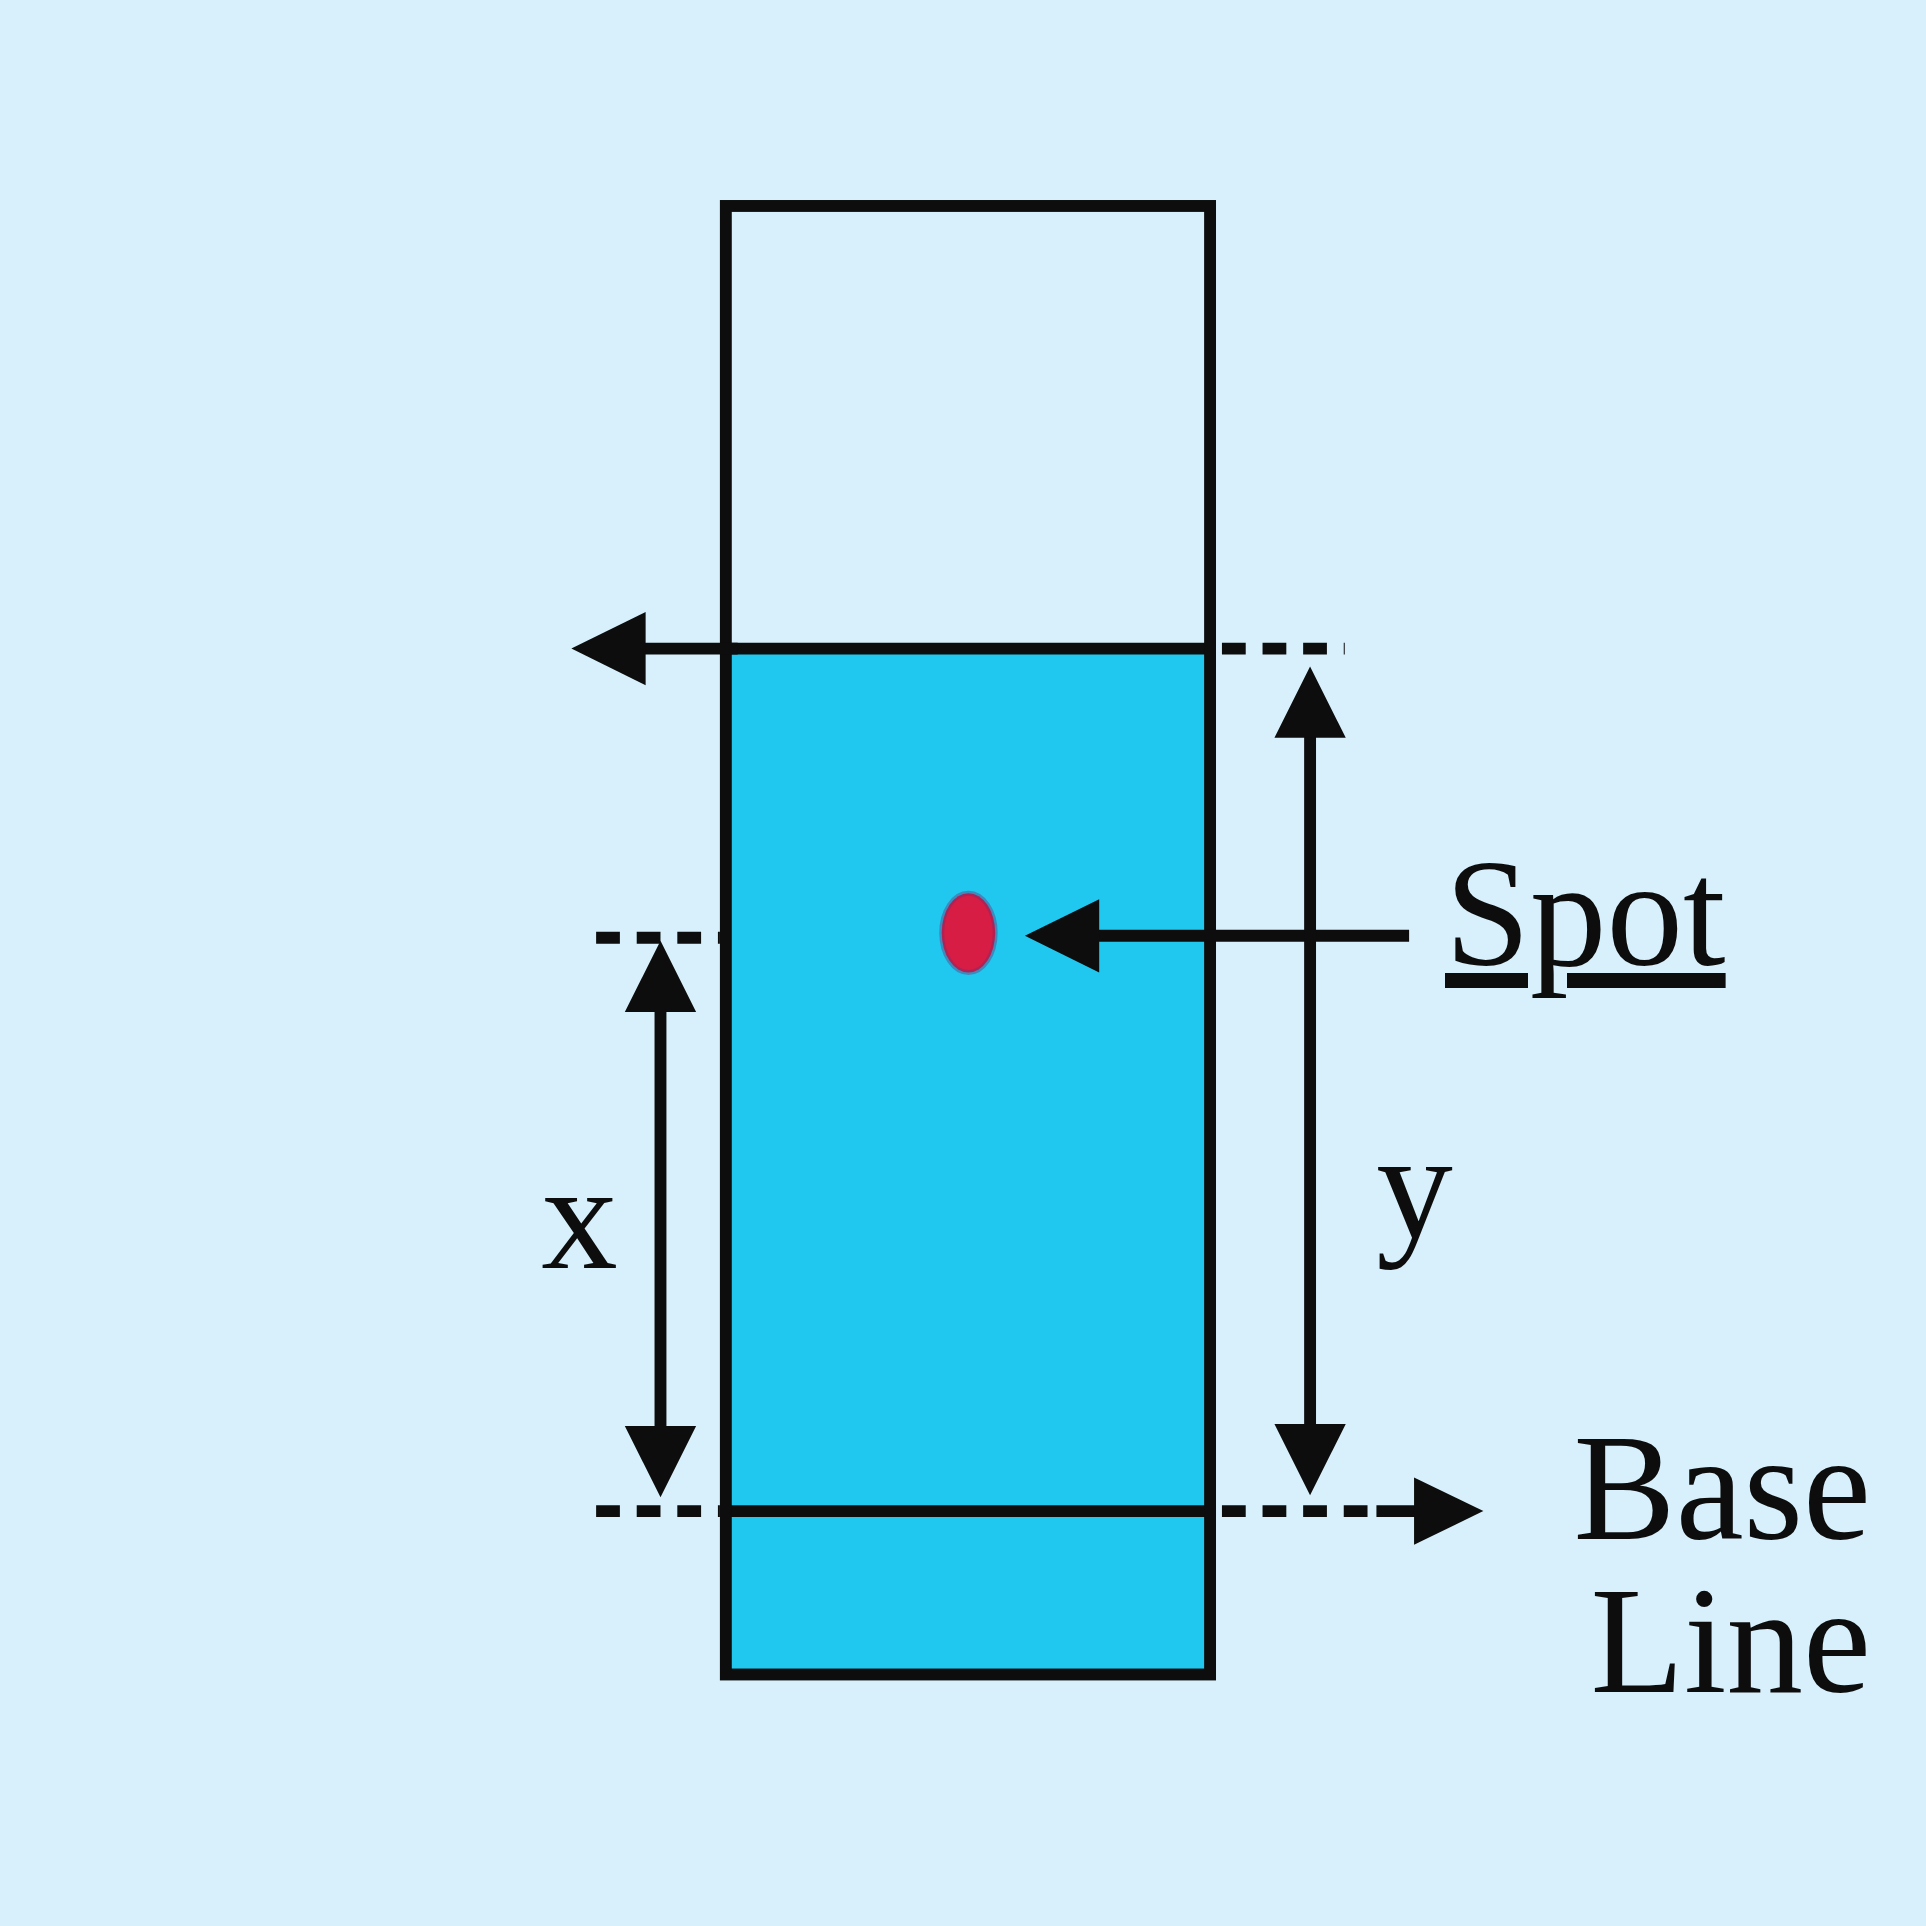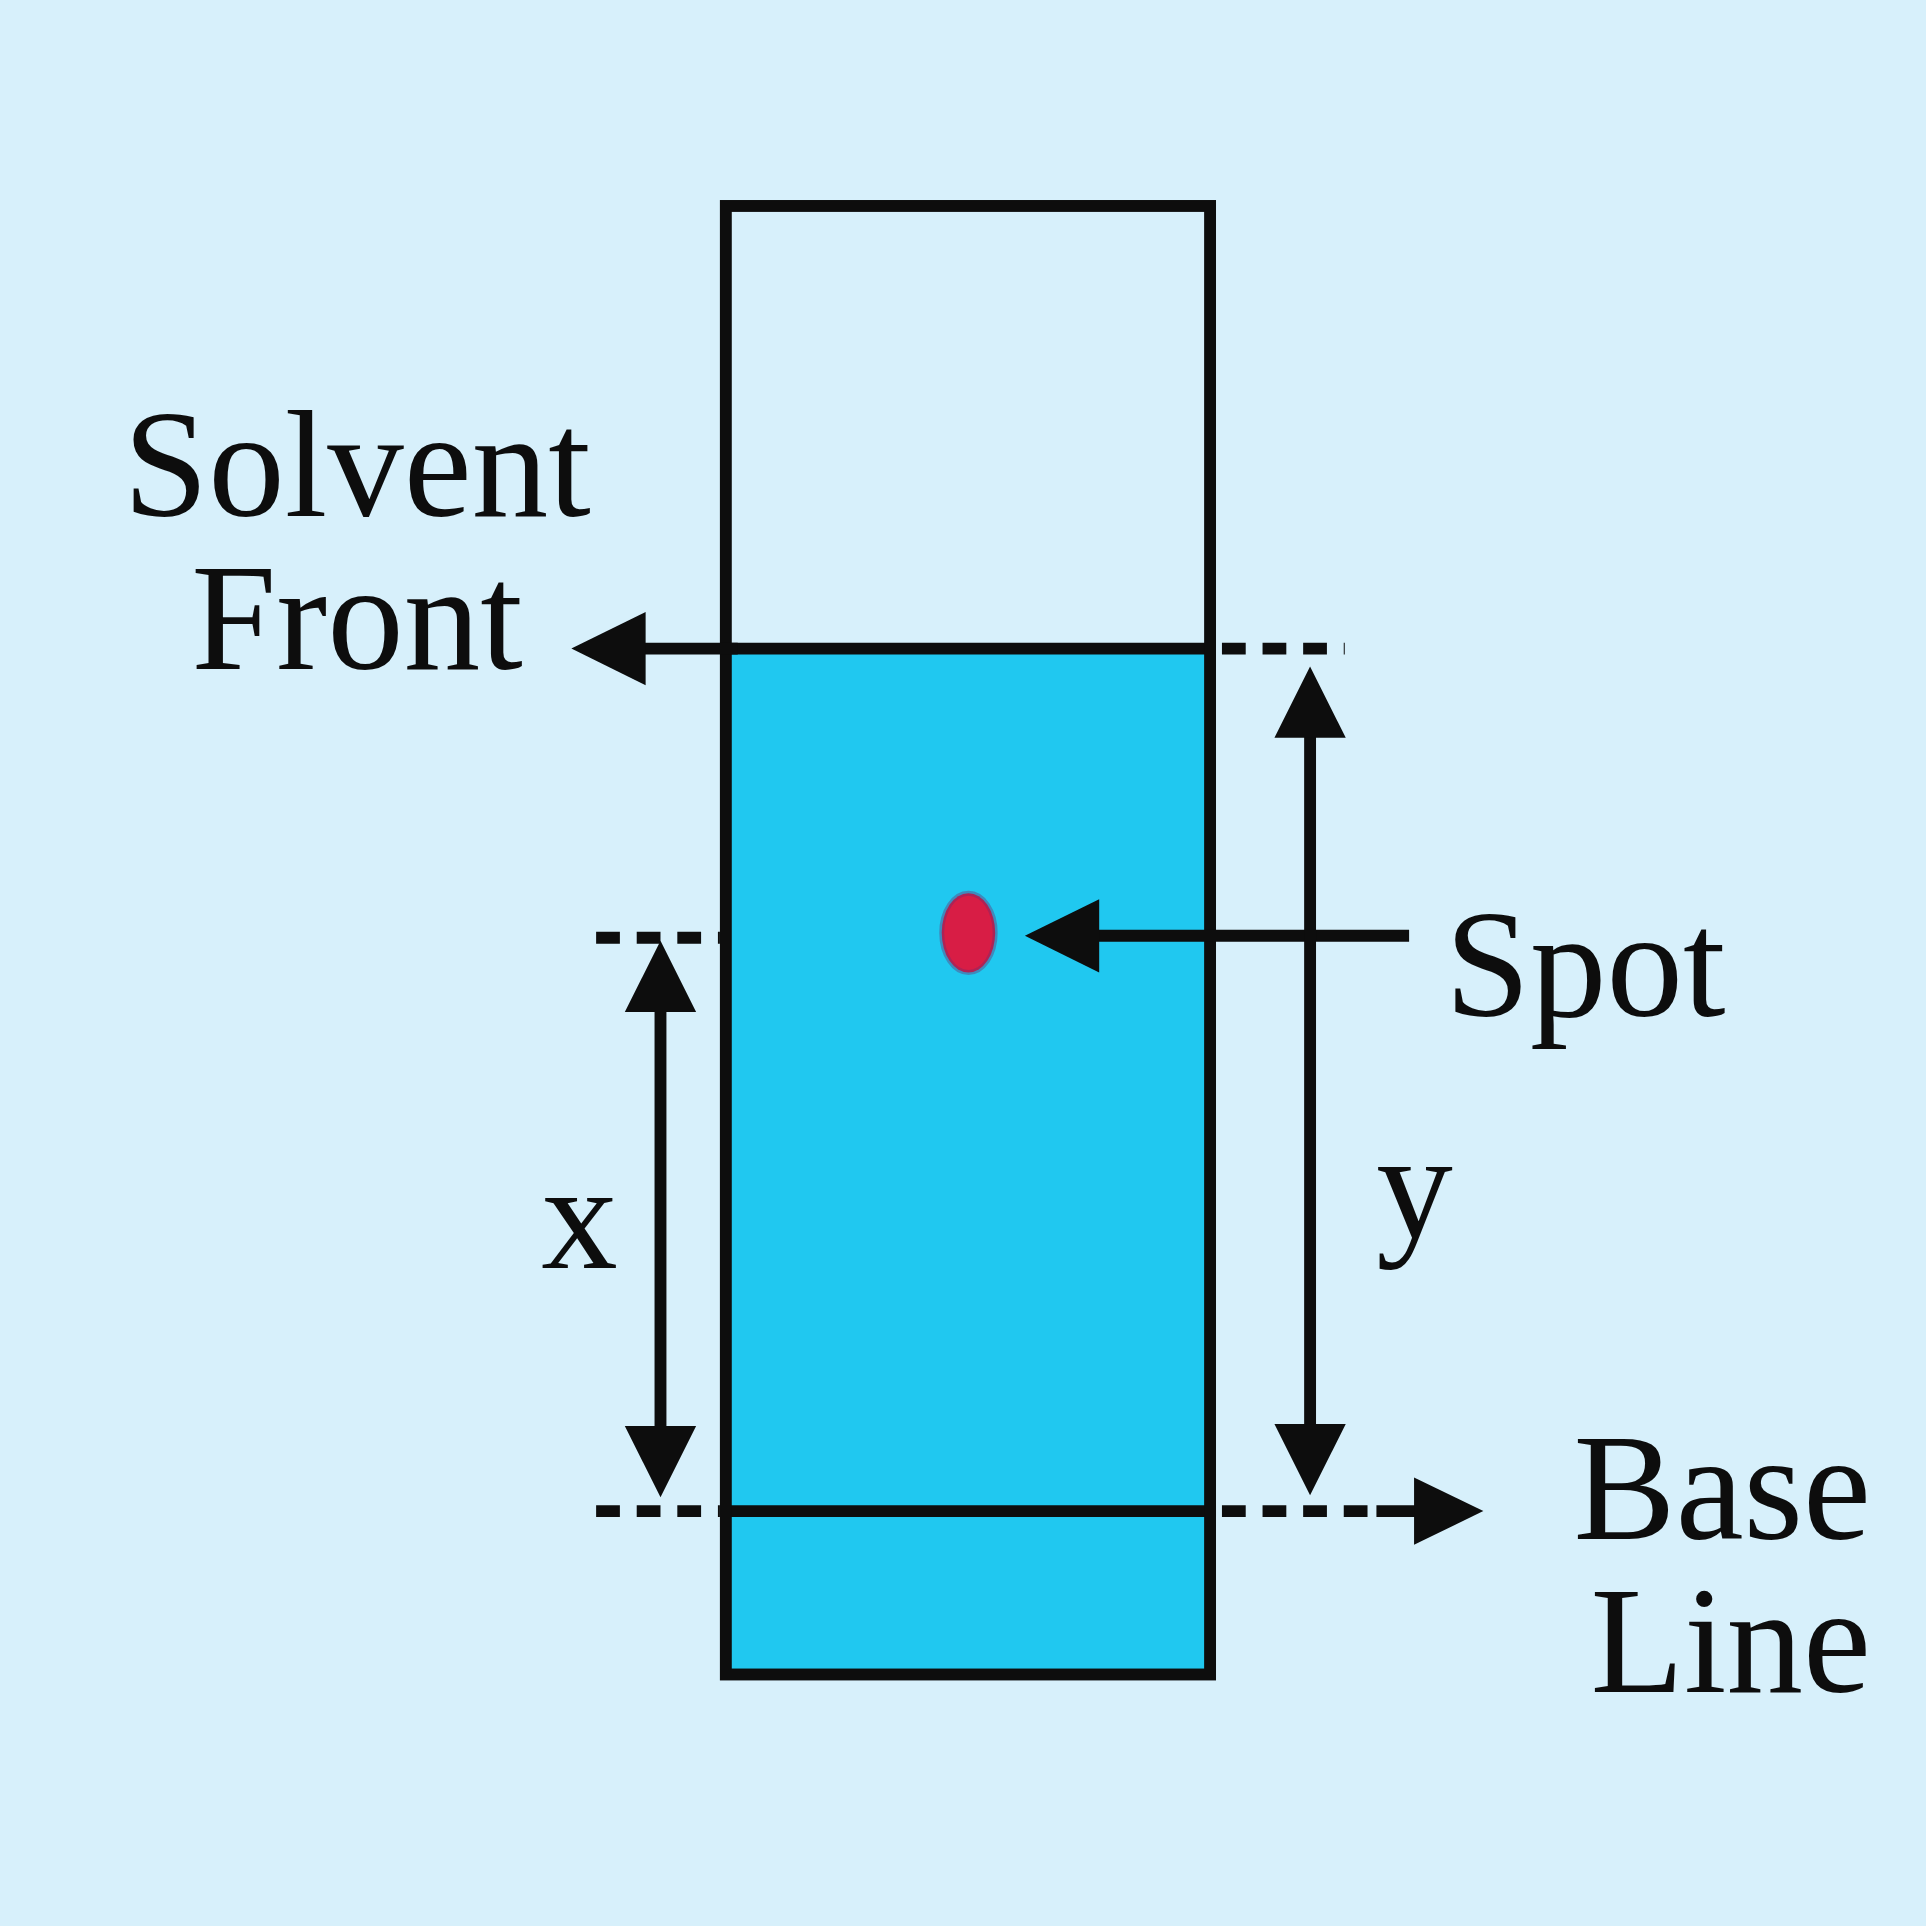--- a/index.html
+++ b/index.html
@@ -71,23 +71,22 @@
     <polygon class="head" points="667,950 631,1022 703,1022"></polygon>
     <polygon class="head" points="667,1512 631,1440 703,1440"></polygon>
 
     <line class="stroke" x1="1323" y1="731" x2="1323" y2="1452"></line>
     <polygon class="head" points="1323,673 1287,745 1359,745"></polygon>
     <polygon class="head" points="1323,1510 1287,1438 1359,1438"></polygon>
 
     <ellipse class="spot-dot" cx="978" cy="942" rx="27" ry="40"></ellipse>
   </svg>
 
-  <div class="label left-col" style="left:60px;top:388px;"><span>Solvent</span><br><span>Front</span></div>
 
-  <div class="label" style="left:1445px;top:888px;text-align:right;">Spot</div>
+  <div class="label" style="left:1445px;top:837px;text-align:right;text-decoration:underline;">Spot</div>
 
   <div class="label tick" style="left:505px;top:1140px;">x</div>
 
   <div class="label tick" style="left:1340px;top:1109px;">y</div>
 
   <div class="label right-col" style="left:1475px;top:1411px;"><span>Base</span><br><span>Line</span></div>
 
 </div>
 
 

